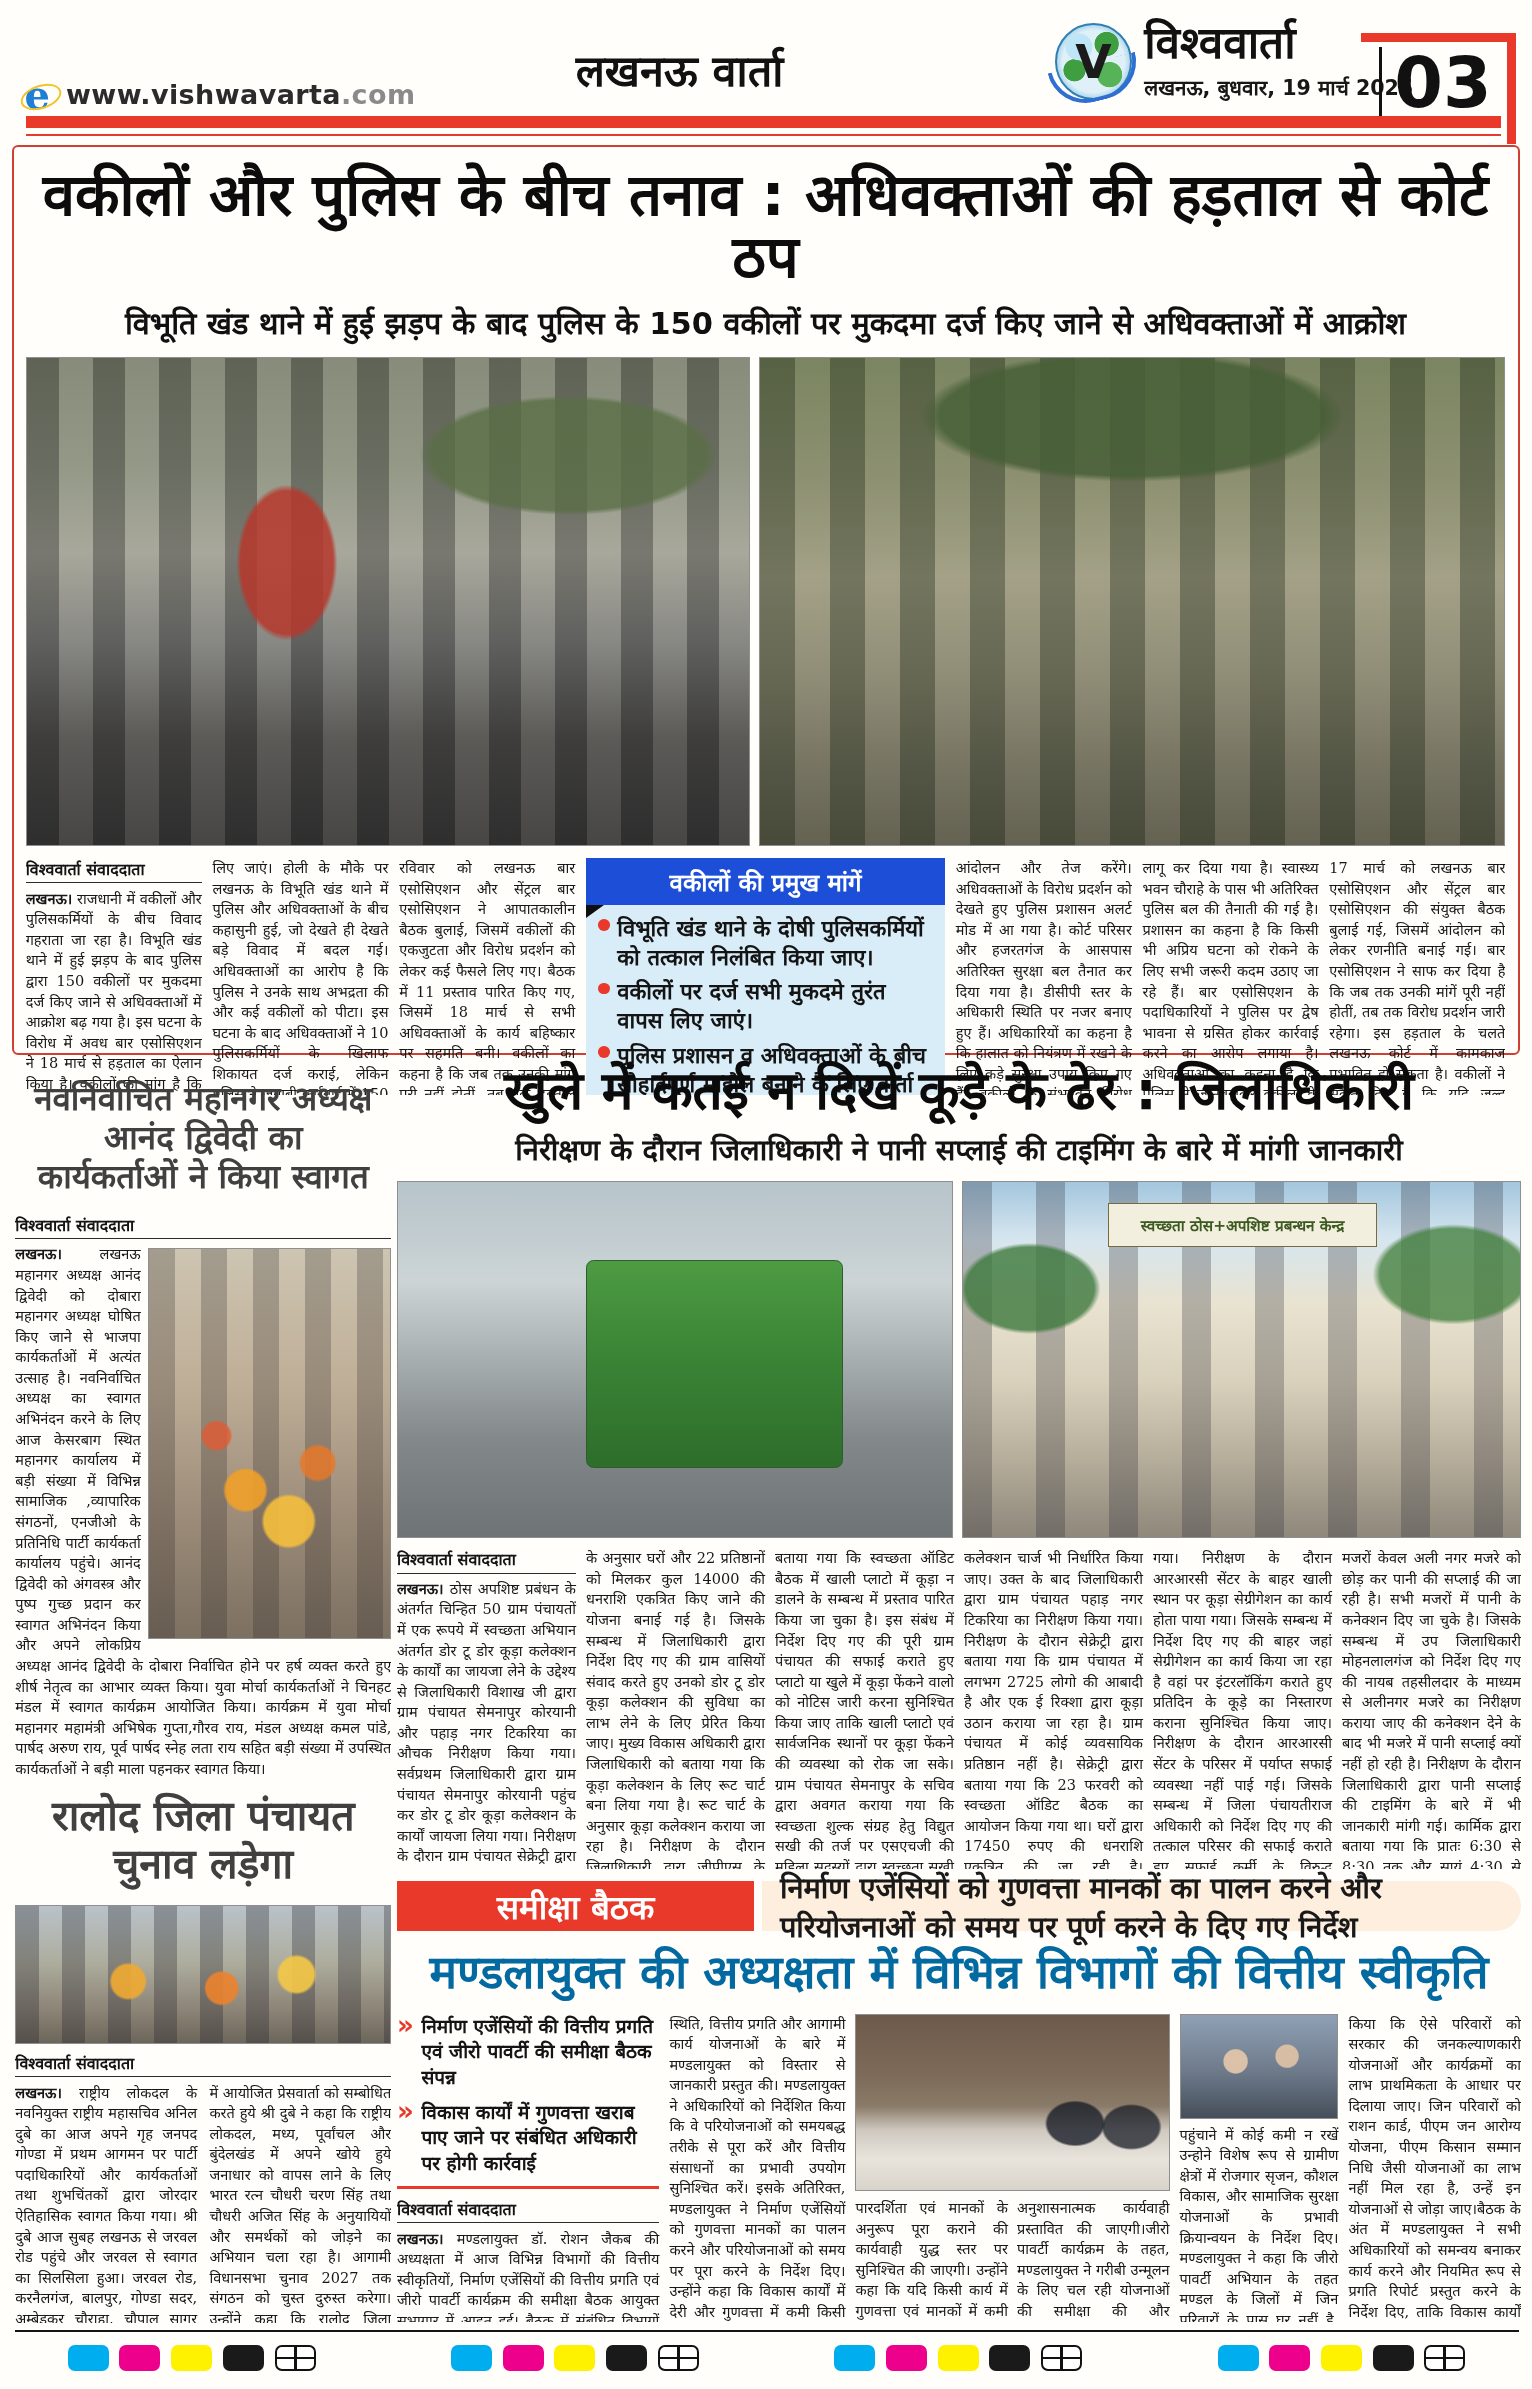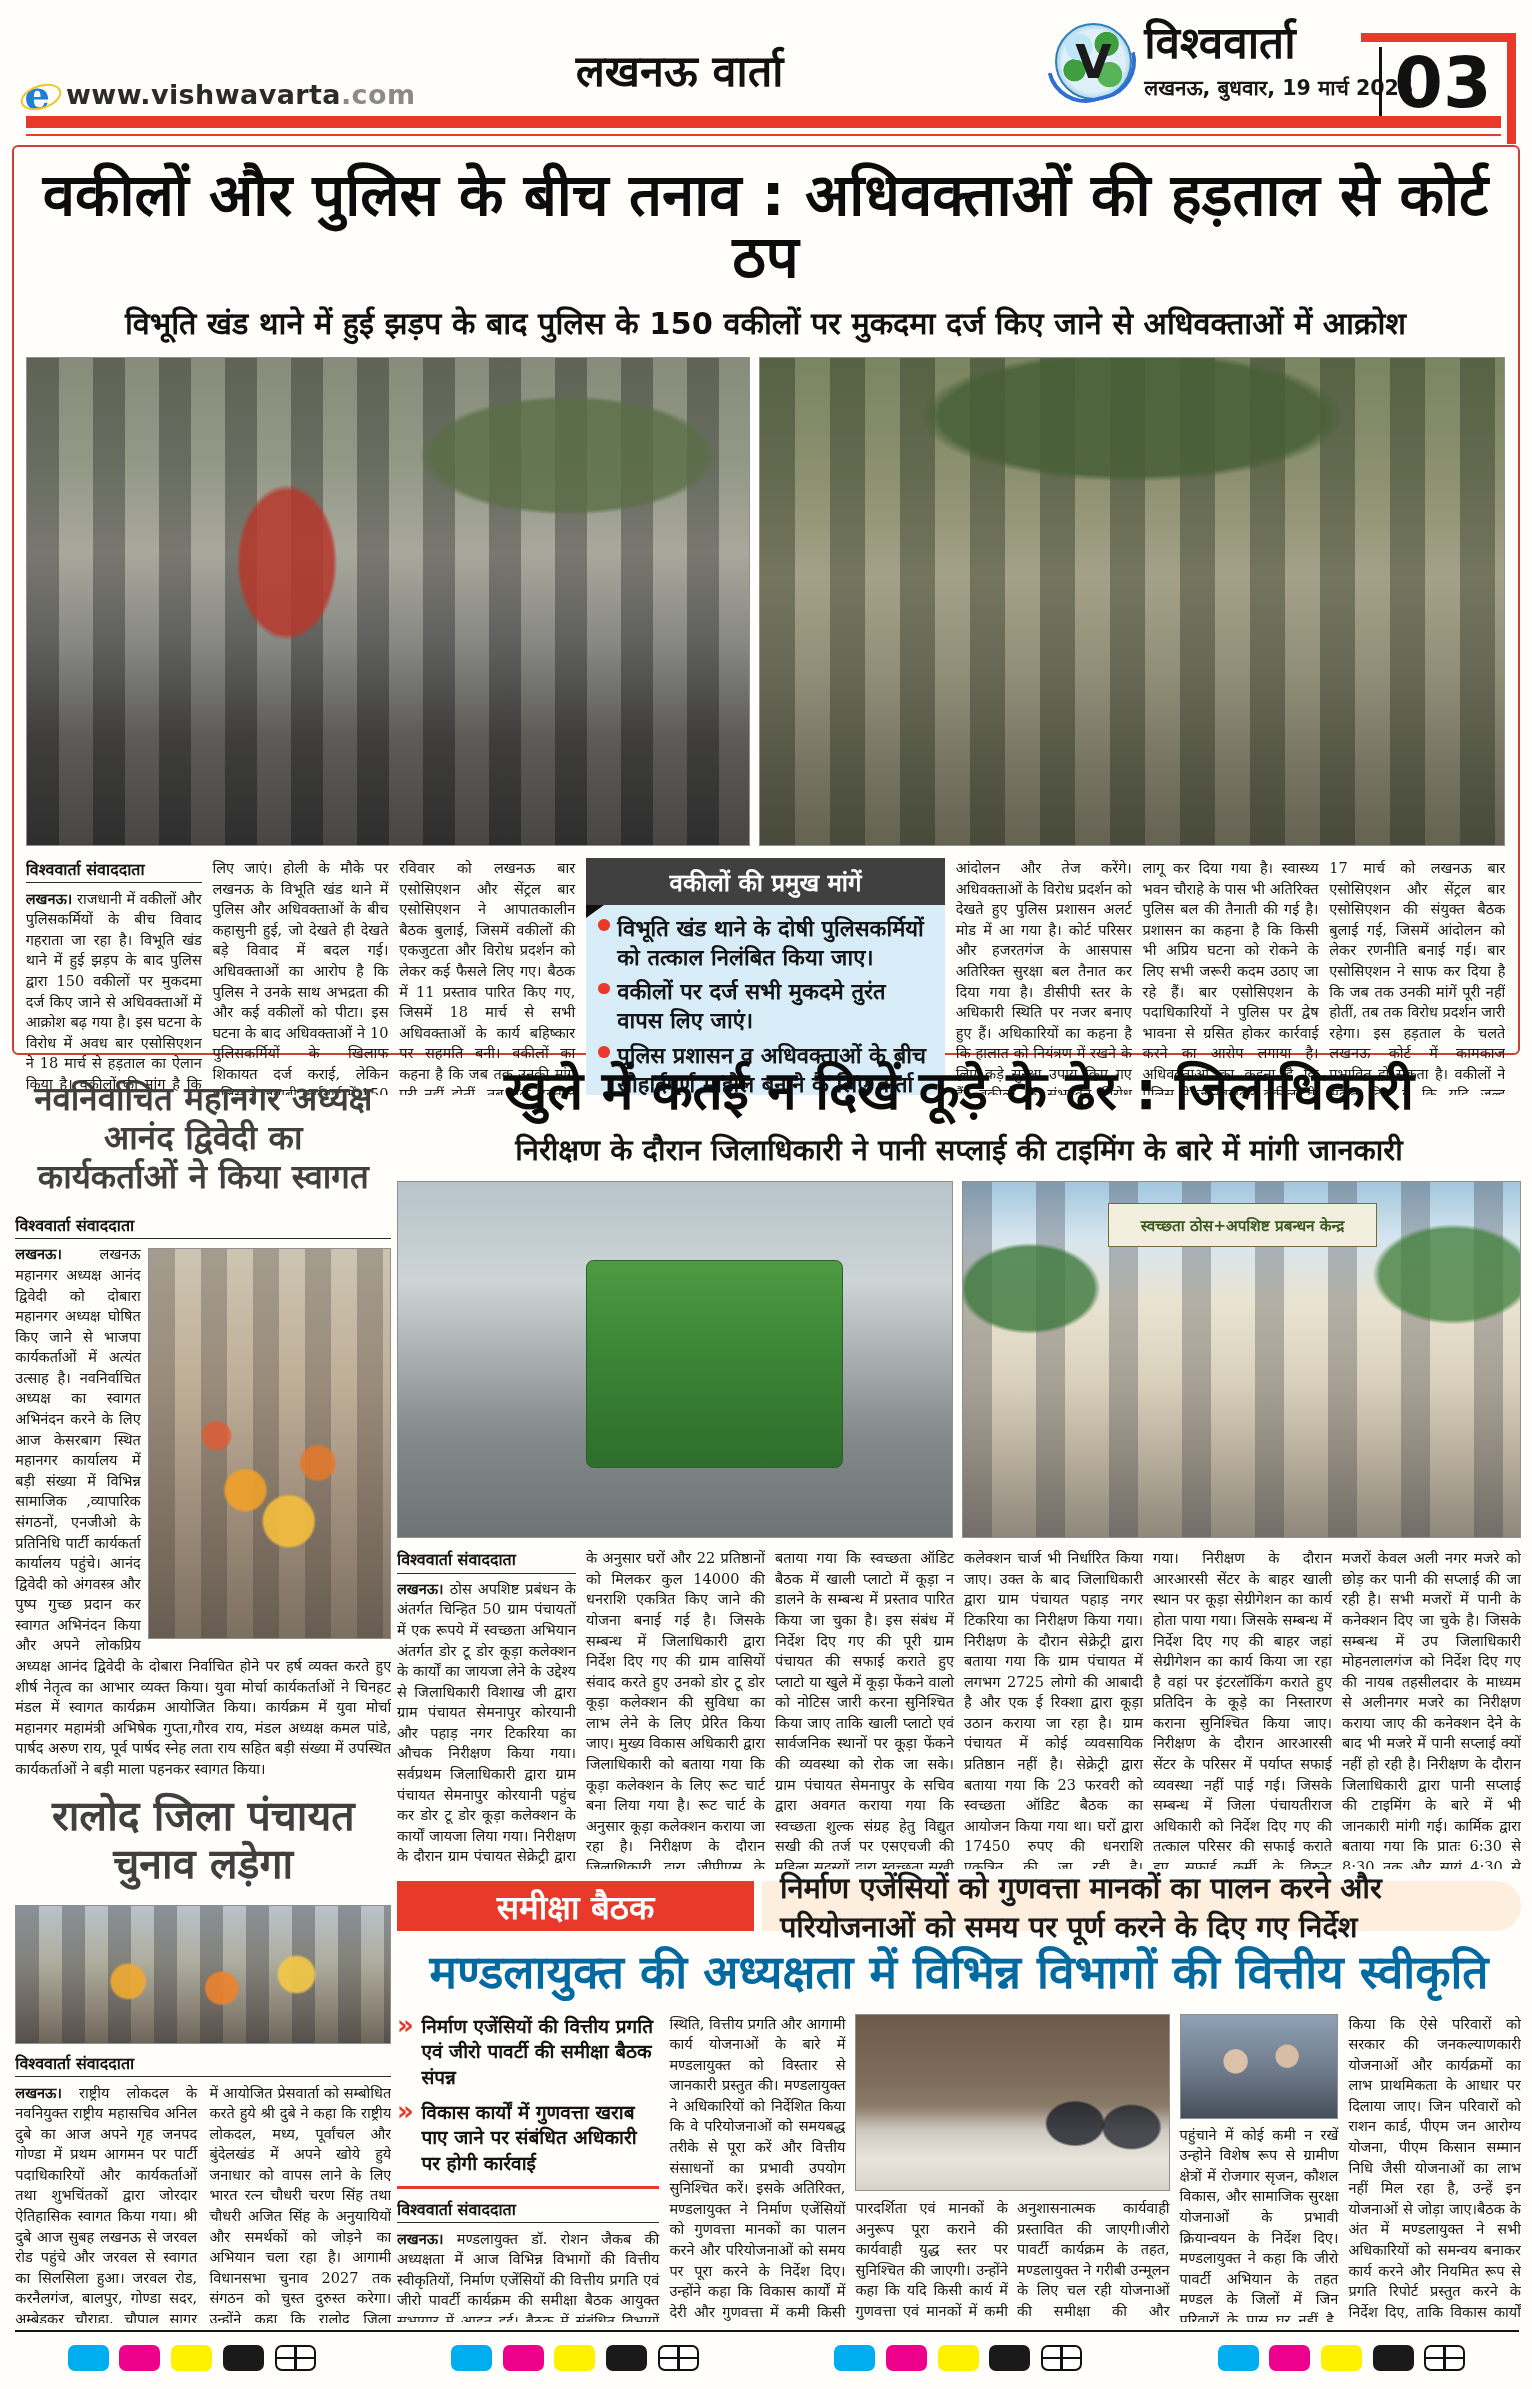--- a/index.html
+++ b/index.html
@@ -50,21 +50,21 @@
                linear-gradient(180deg,#8a9179 0%,#9aa089 22%,#b3b2a2 40%,#8c8c86 58%,#55544f 78%,#3c3b38 100%);}
   .ph-police{flex:1;height:489px;
     background:radial-gradient(ellipse 321px 99px at 50% 12%,rgba(70,95,55,.85) 0 60%,transparent 66%),
                repeating-linear-gradient(90deg,rgba(52,60,40,.45) 0 35px,rgba(150,148,120,.2) 35px 70px),
                linear-gradient(180deg,#74815b 0%,#8b9070 25%,#a7a48b 45%,#8f8c77 65%,#6d6a5b 85%,#585548 100%);}
   .lead-cols{display:flex;gap:10.7px;margin-top:12.2px;height:237px;overflow:hidden;}
   .lead-cols .col{flex:1;min-width:0;}
   .lead-cols .mid{flex:2.04;display:flex;flex-direction:column;min-width:0;}
   .twocol{display:flex;gap:10.7px;margin-top:7.6px;flex:1;overflow:hidden;}
   .twocol p{flex:1;}
-  .dbox-head{position:relative;background:#404040;color:#fff;font-size:24px;font-weight:800;text-align:center;padding:6.9px 6.1px;}
+  .dbox-head{position:relative;background:#1d4ed8;color:#fff;font-size:24px;font-weight:800;text-align:center;padding:6.9px 6.1px;}
   .dbox-head::after{content:"";position:absolute;left:0;bottom:-13px;border-top:13.7px solid #0e0e0e;border-right:18.3px solid transparent;}
   .dbox-body{background:#d9edf8;padding:9.2px 12.2px 7.6px;}
   .dbox-item{display:flex;gap:7.6px;margin-bottom:5.3px;}
   .dbox-item .dot{width:11.5px;height:11.5px;border-radius:50%;background:#e8392a;flex:none;margin-top:5.3px;}
   .dbox-item .txt{font-size:22px;font-weight:700;line-height:1.32;}
   
   .mod-left{position:absolute;left:15.3px;top:1063px;width:376px;height:1260px;overflow:hidden;}
   .mod-left h2{margin:17px;text-align:center;font-size:33px;font-weight:800;line-height:1.18;color:#404040;}
   .welcome-photo{float:right;width:243px;height:391px;margin:3.1px 0 6.1px 7.6px;
     background:radial-gradient(circle at 40% 62%,rgba(240,160,40,.9) 0 7%,transparent 8%),

